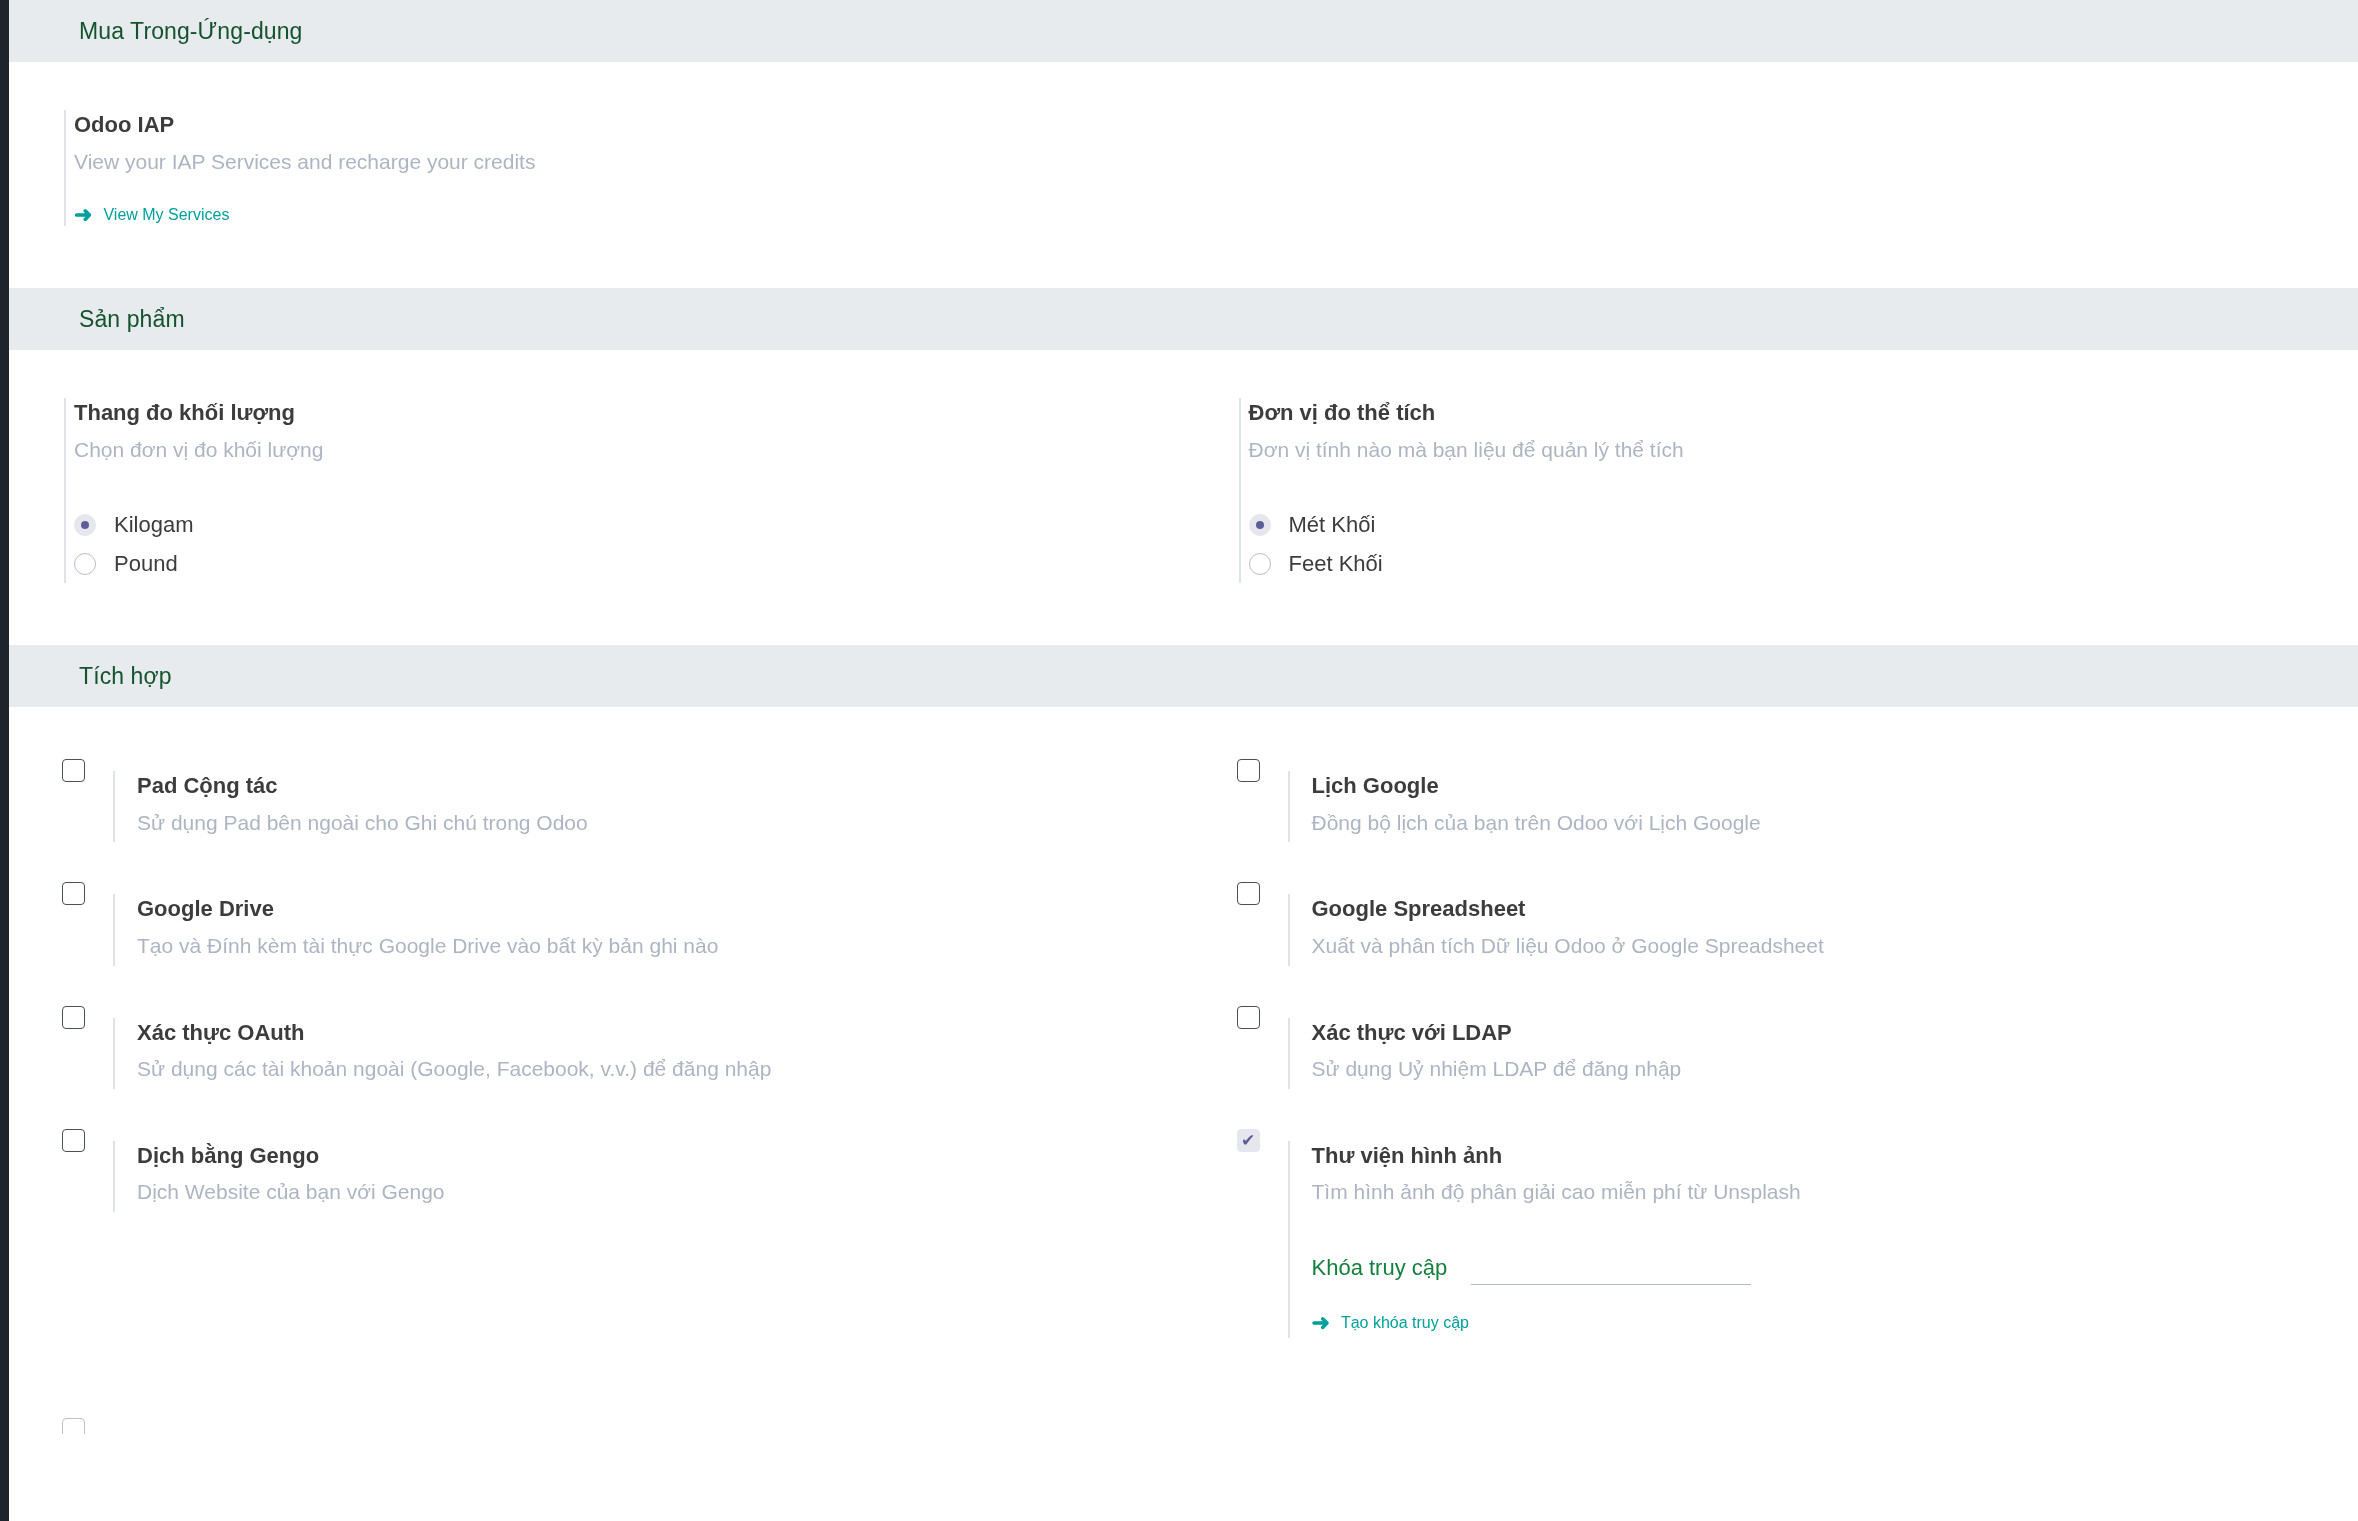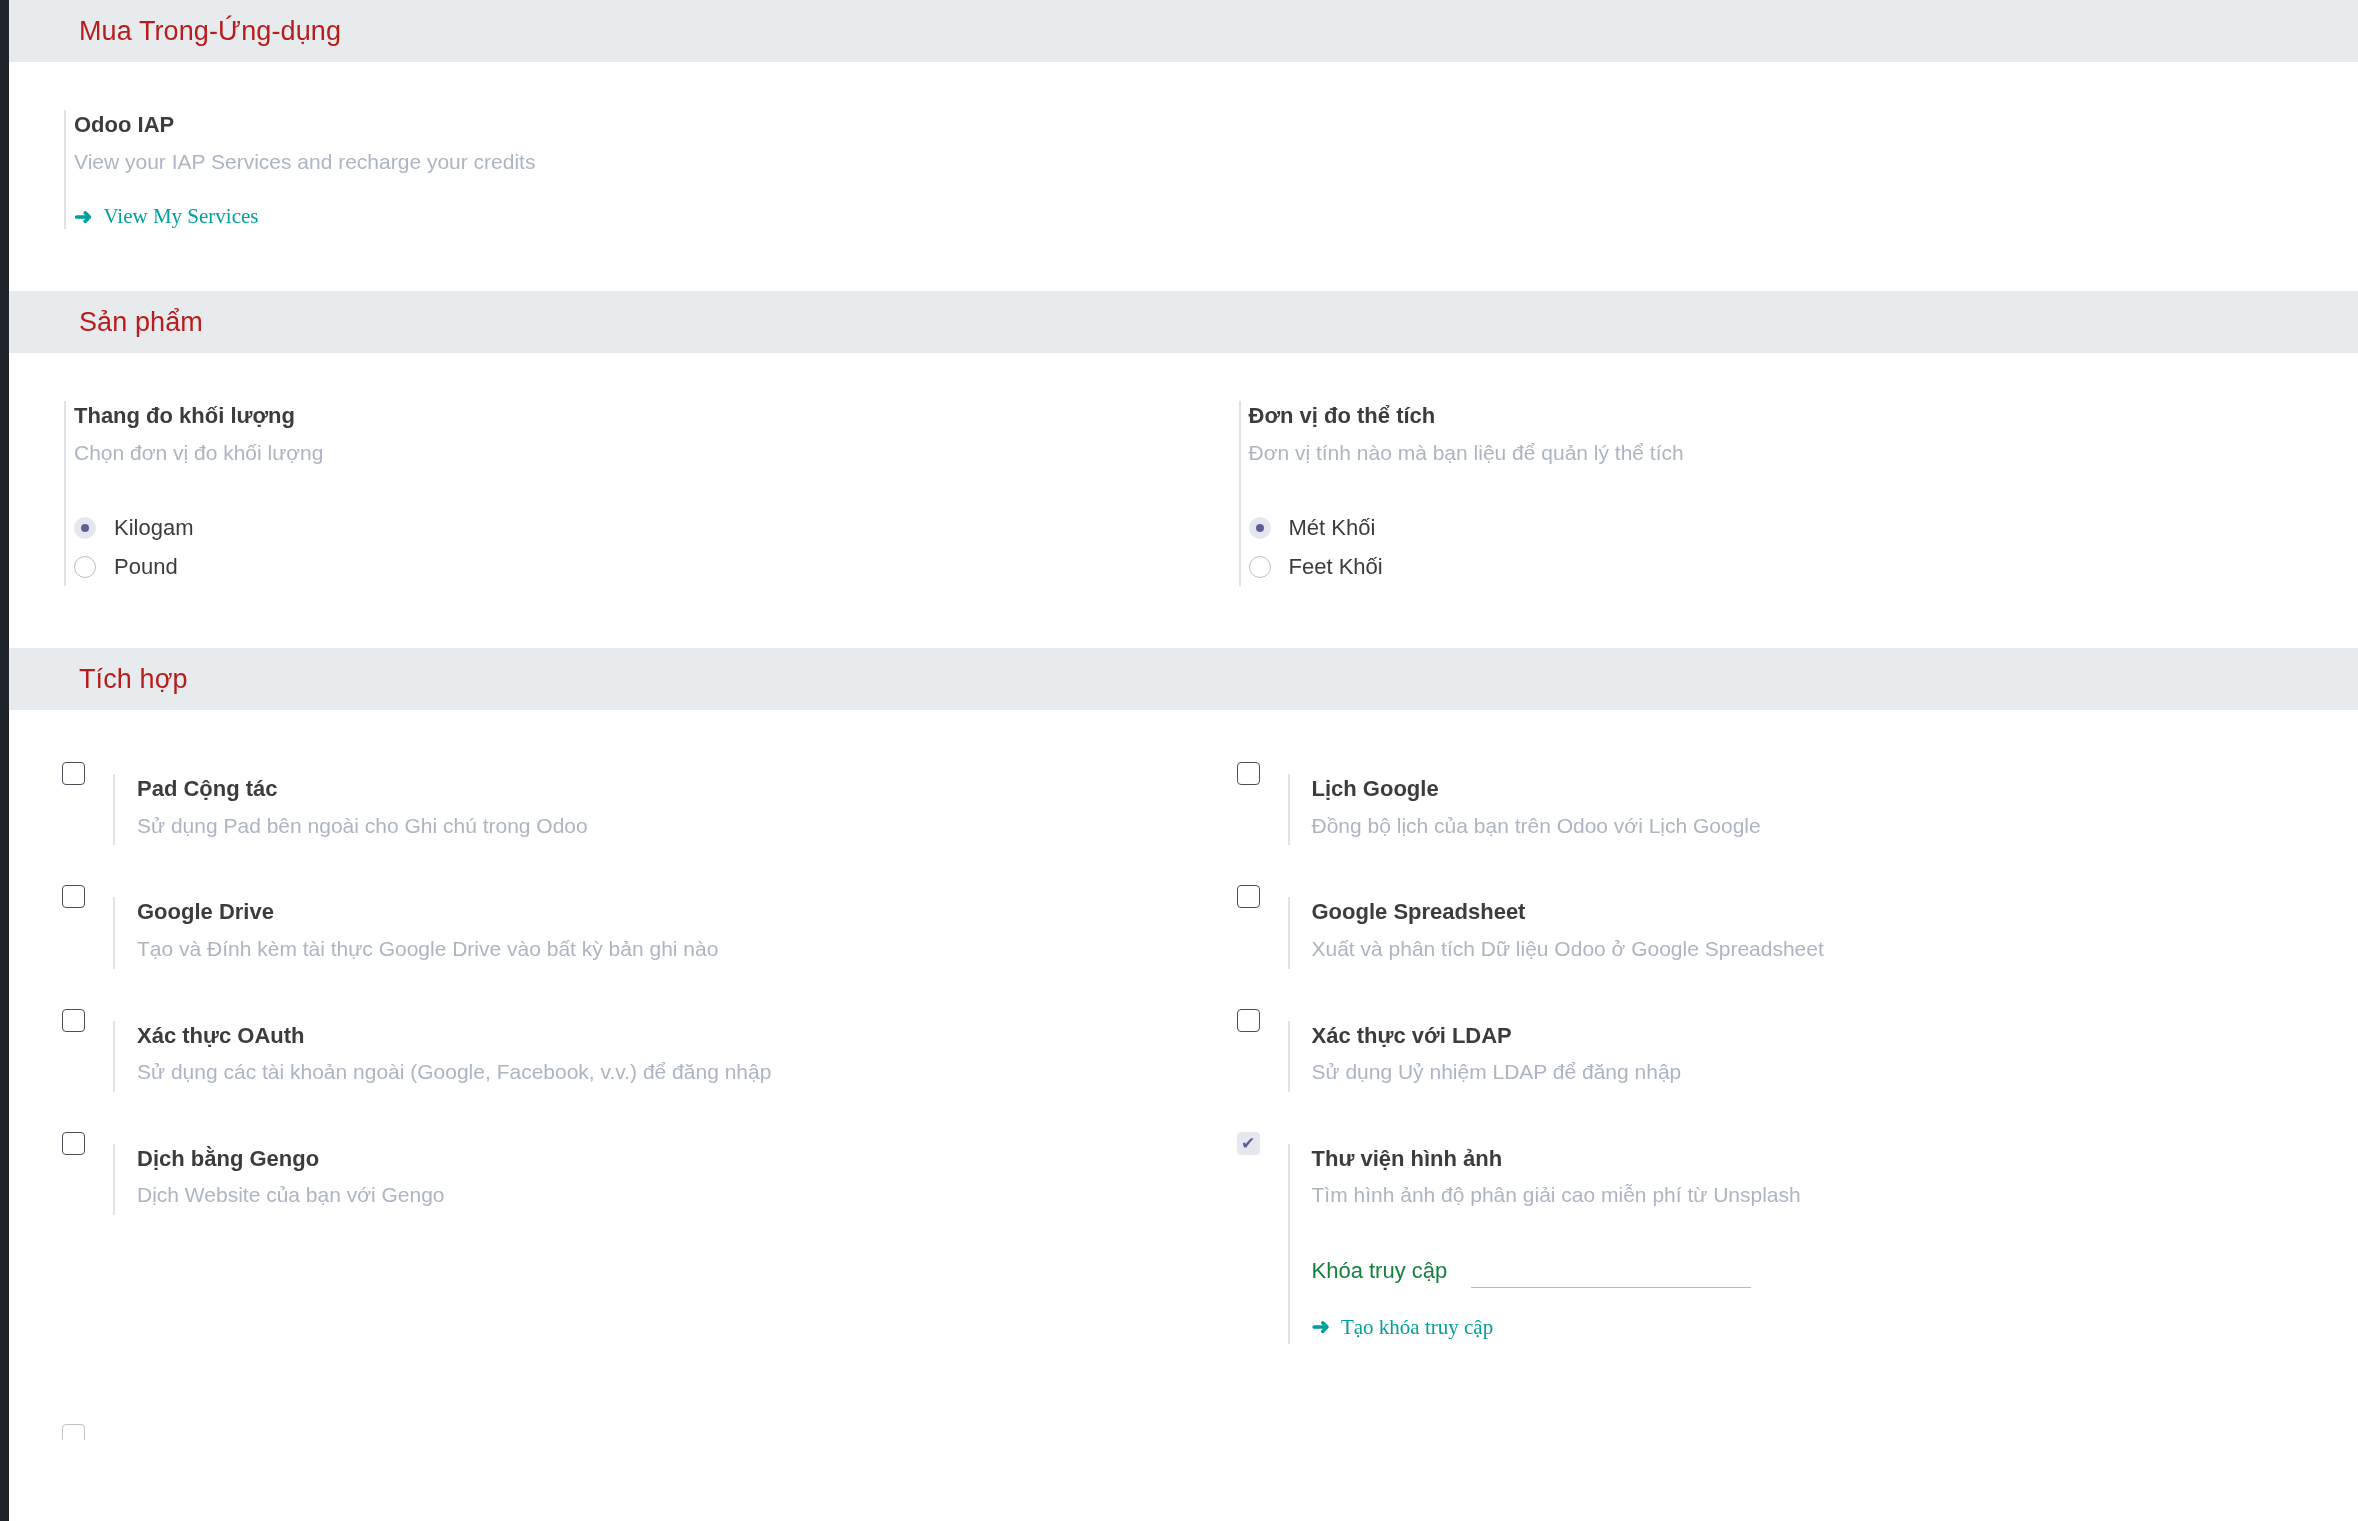--- a/index.html
+++ b/index.html
@@ -38,23 +38,23 @@
 
   
   .section-header {
     background: #e7ebee;
     height: 62px;
     display: flex;
     align-items: center;
     padding-left: 70px;
   }
   .section-header .title {
-    font-size: 27px;
+    font-size: 23px;
     font-weight: 400;
-    color: #b91c1c;
+    color: #14532d;
     letter-spacing: .1px;
   }
 
   
   .section-body {
     padding: 48px 0 0 0;
   }
 
   .grid {
     display: flex;
@@ -96,22 +96,21 @@
     cursor: pointer;
   }
   .link-arrow {
     color: #00a09d;
     font-size: 22px;
     line-height: 1;
     font-weight: bold;
   }
   .link-text {
     color: #00a09d;
-    font-size: 21px;
-    font-family: Liberation Serif, serif;
+    font-size: 16px;
   }
 
   
   .radio-group { margin-top: 40px; }
   .radio-row {
     display: flex;
     align-items: center;
     height: 39px;
     gap: 18px;
     cursor: pointer;

